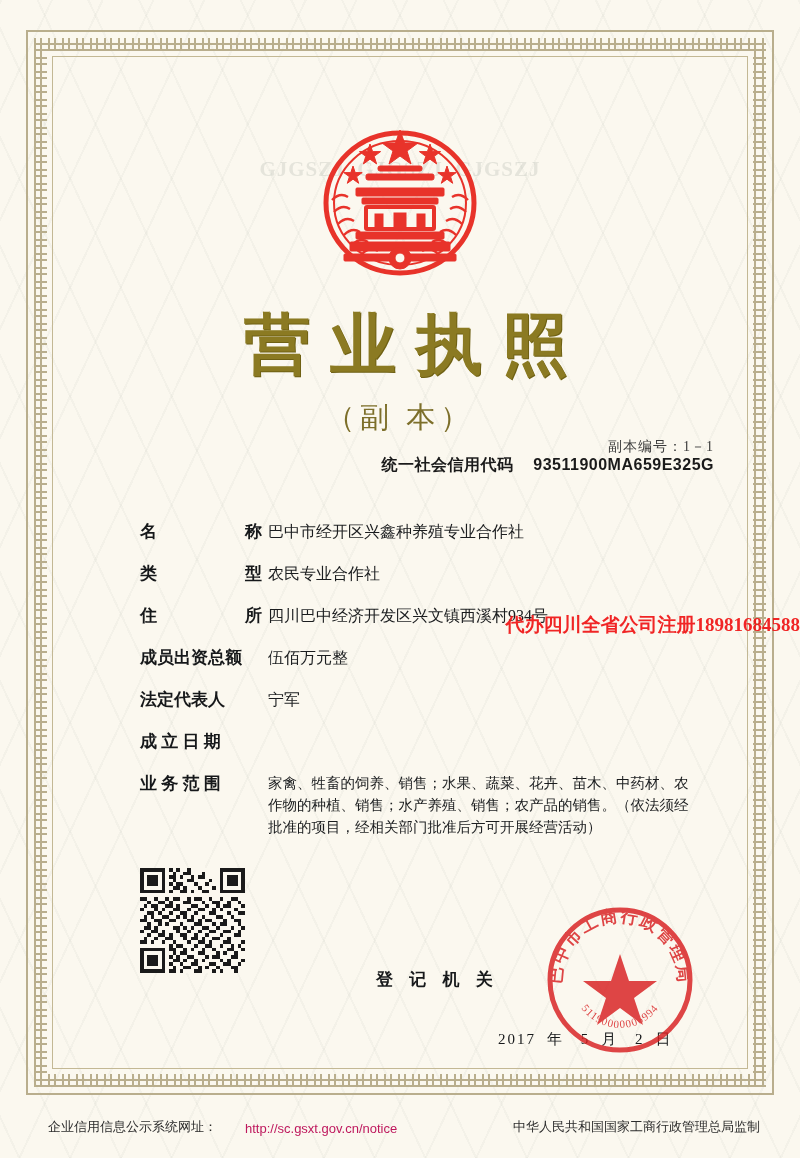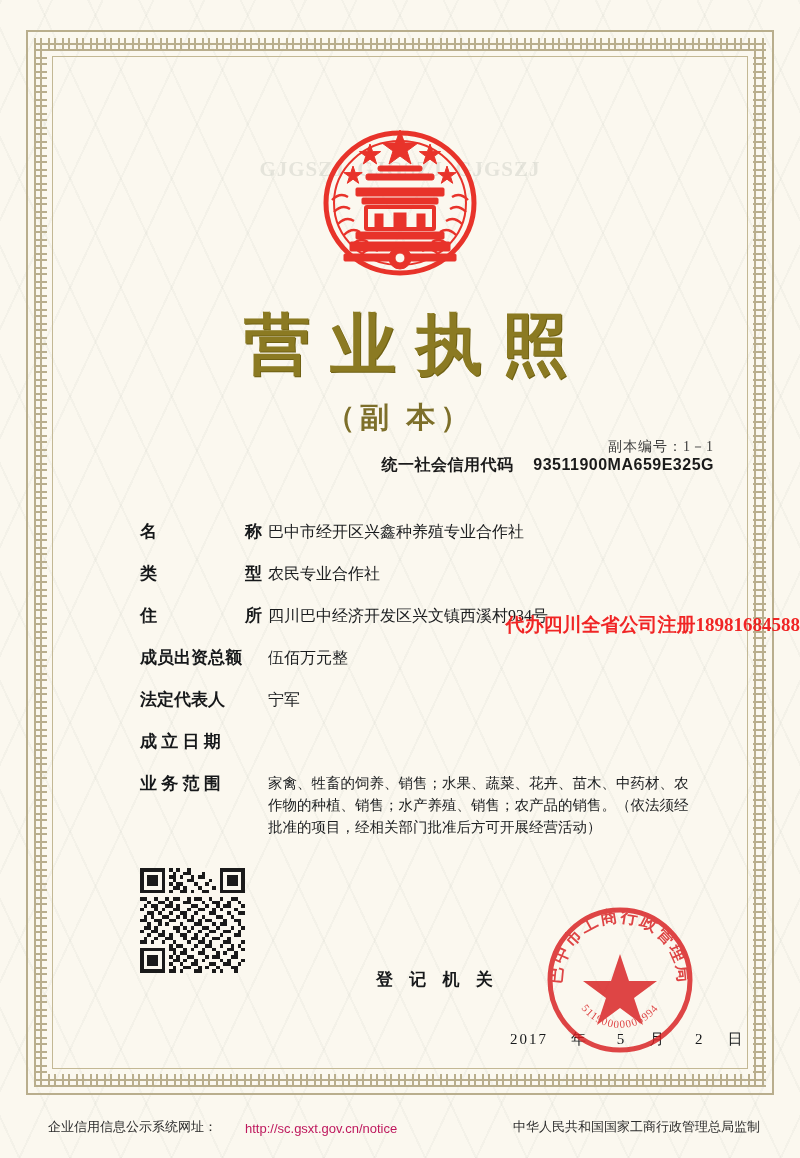--- a/index.html
+++ b/index.html
@@ -110,21 +110,21 @@
     text-indent: 20px;
     color: #8b7a22;
     text-shadow: 1px 1px 0 #6f6114;
   }
   .subtitle {
     position: absolute;
     top: 398px;
     left: 0; right: 0;
     text-align: center;
     font-family: "Liberation Serif", serif;
-    font-weight: bold;
+    font-weight: normal;
     font-size: 29px;
     letter-spacing: 5px;
     color: #7d6f2a;
   }
   .copy-no {
     position: absolute;
     top: 418px;
     right: 86px;
     font-size: 14px;
     color: #3a3a3a;
@@ -201,21 +201,21 @@
   }
   .reg-date {
     position: absolute;
     left: 498px;
     top: 1030px;
     font-size: 15px;
     font-family: "Liberation Serif", serif;
     color: #17191b;
     letter-spacing: 2px;
   }
-  .reg-date span { margin: 0 11px 0 12px; }
+  .reg-date span { margin: 0 11px 0 0; }
 
   
   .seal {
     position: absolute;
     left: 540px;
     top: 900px;
     width: 160px;
     height: 160px;
     opacity: 0.82;
   }

